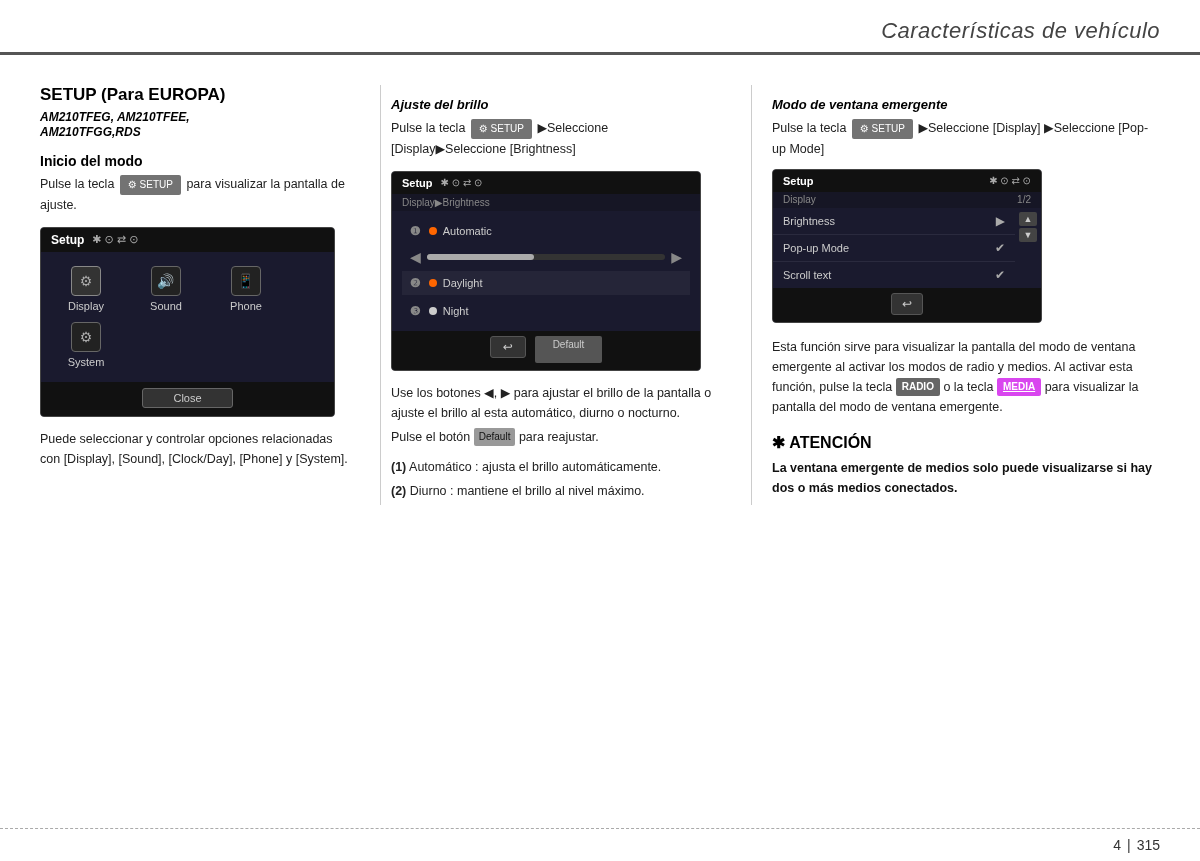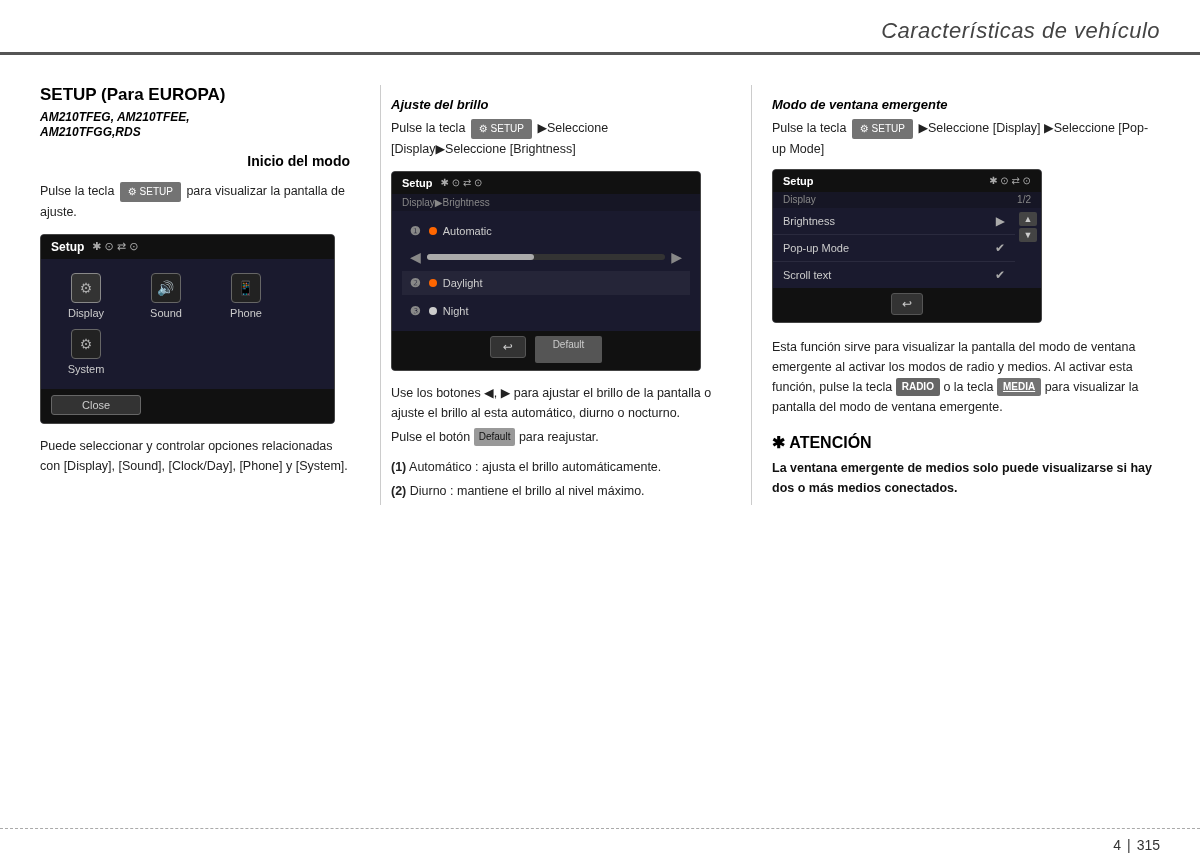--- a/index.html
+++ b/index.html
@@ -48,23 +48,22 @@
       margin-bottom: 4px;
     }
     .section-subtitle {
       font-size: 13px;
       font-weight: bold;
       margin-bottom: 14px;
     }
     .subsection-title {
       font-size: 14px;
       font-weight: bold;
-      margin-bottom: 12px;
+      margin-bottom: 5px;
       margin-top: 14px;
-      text-align: right;
     }
     .body-text {
       font-size: 12.5px;
       line-height: 1.6;
       color: #222;
     }
 
     
     .setup-screen {
       background: #1a1a2e;
@@ -118,20 +117,21 @@
       background: #222;
       color: #aaa;
       font-size: 14px;
     }
     .setup-menu-icon.selected {
       border-color: #888;
       background: #333;
     }
     .setup-screen-footer {
       display: flex;
+      justify-content: center;
       padding: 6px 10px 8px;
       background: #111;
     }
     .close-btn {
       background: #333;
       color: #ccc;
       border: 1px solid #666;
       border-radius: 3px;
       padding: 3px 30px;
       font-size: 11px;
@@ -378,21 +378,21 @@
       font-size: 10px;
       padding: 1px 6px;
       border-radius: 2px;
       font-weight: bold;
       vertical-align: middle;
     }
     .key-btn.radio {
       background: #666;
     }
     .key-btn.media {
-      background: #737373;
+      background: #d946ef;
       text-decoration: underline;
     }
     .default-inline {
       display: inline-block;
       background: #999;
       color: #111;
       font-size: 10px;
       padding: 1px 5px;
       border-radius: 2px;
       vertical-align: middle;

